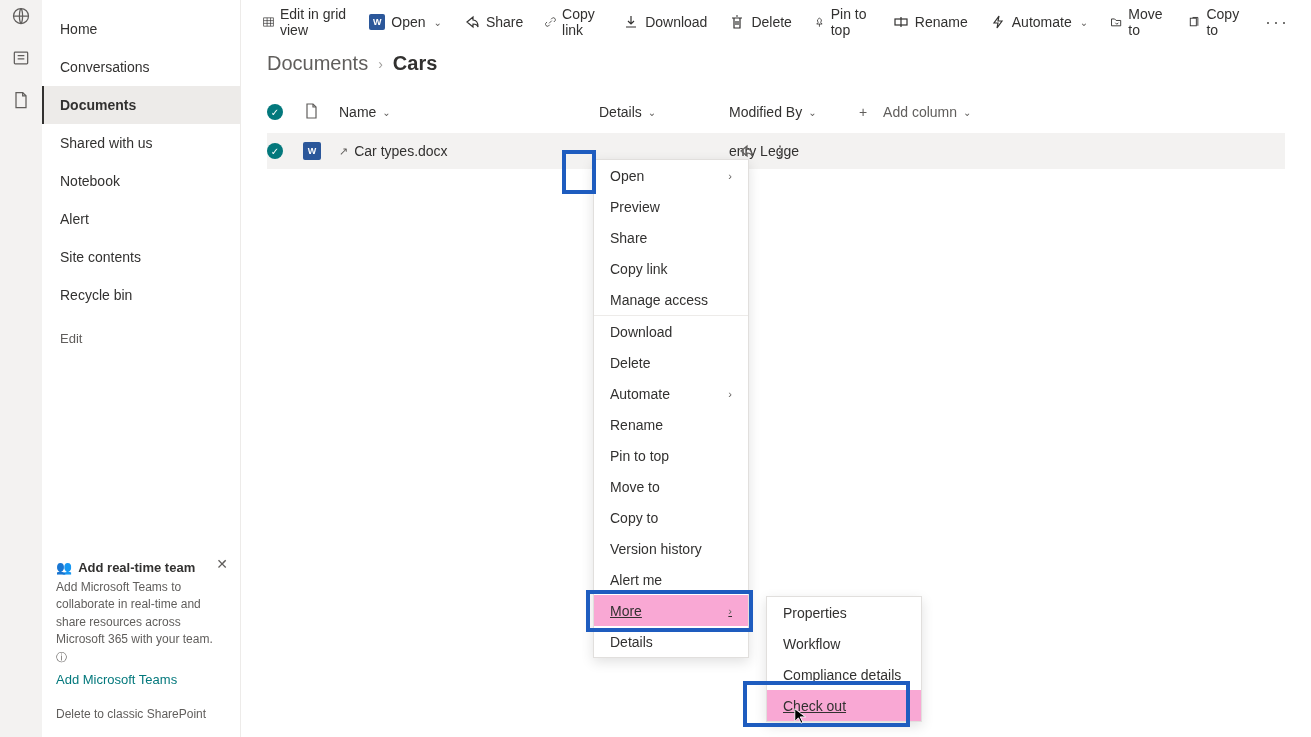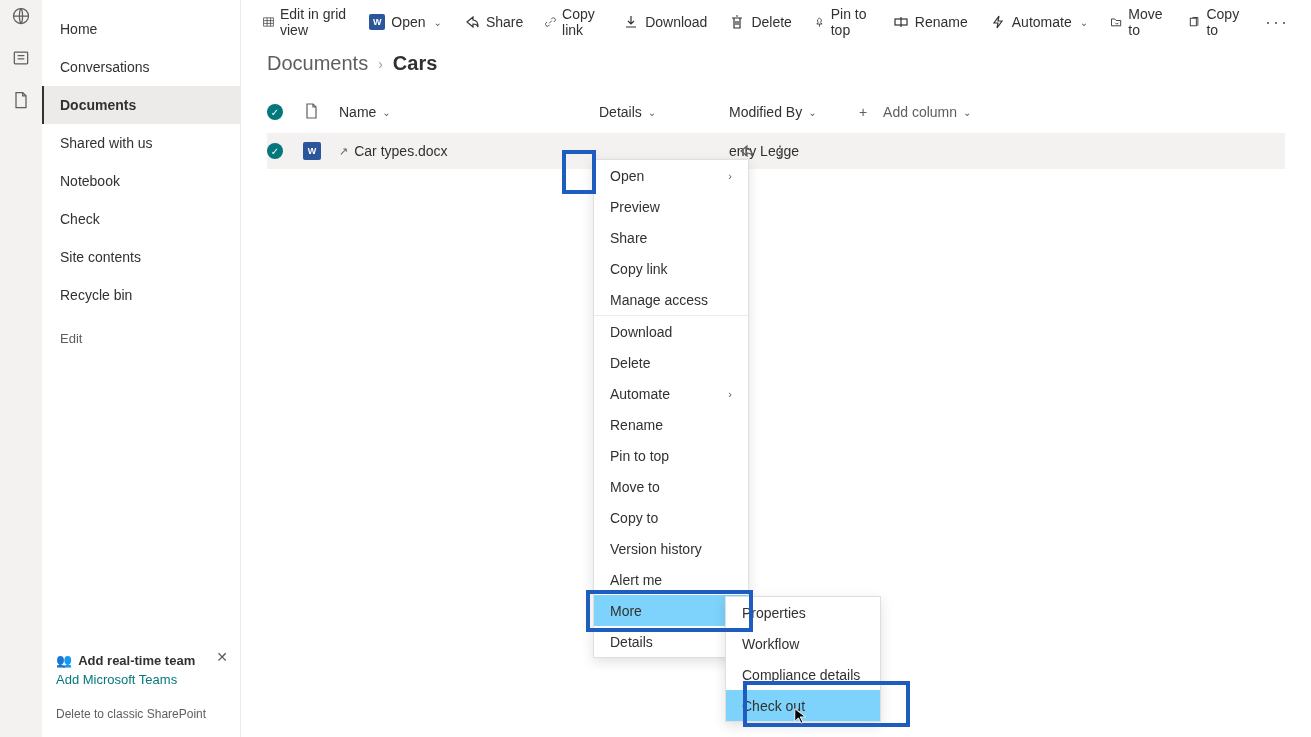--- a/index.html
+++ b/index.html
@@ -51,21 +51,21 @@
 .fname { display:flex; align-items:center; gap:6px;}
 .row-actions { position:absolute; right:495px; display:flex; gap:14px;}
 .row-act { width:20px; display:flex; align-items:center; justify-content:center; color:#605e5c; cursor:pointer;}
 
 
 .hl { position:absolute; border:4px solid #1e5cbf; pointer-events:none; z-index:200;}
 
 
 .ctx { position:absolute; background:#fff; border:1px solid #e1dfdd; box-shadow: 0 4px 12px rgba(0,0,0,.12); z-index:100; font-size:14px;}
 .ctx-item { height:31px; padding: 0 16px; display:flex; align-items:center; justify-content:space-between; cursor:pointer; min-width:150px;}
-.ctx-item:hover, .ctx-item.hov { background:#7dd3fc;}
+.ctx-item:hover, .ctx-item.hov { background:#f9a8d4;text-decoration:underline;}
 .ctx-sep { height:1px; background:#edebe9; margin:0;}
 .ctx-arrow { font-size:11px; color:#605e5c;}
 
 .word-icon { width:16px; height:16px; background:#2b579a; color:#fff; font-size:9px; font-weight:bold; display:flex; align-items:center; justify-content:center; border-radius:2px;}
 
 
 .cursor { position:absolute; z-index:300; }
 
 </style>
 </head>
@@ -93,32 +93,33 @@
       </div>
   </div>
 
   <div class="sidebar">
     <ul class="nav">
       <li>Home</li>
       <li>Conversations</li>
       <li class="selected">Documents</li>
       <li>Shared with us</li>
       <li>Notebook</li>
-      <li>Check</li>
+      <li>Alert</li>
       <li>Site contents</li>
       <li>Recycle bin</li>
       <li class="edit-link">Edit</li>
     </ul>
     <div class="sidebar-bottom">
       <div class="promo">
         <span class="promo-close">✕</span>
         <div class="promo-title">
             <span>👥</span>
             <span>Add real-time team</span>
           </div>
+        <div class="promo-desc"><span>Add Microsoft Teams to collaborate in real-time and share resources across Microsoft 365 with your team.</span> <span style="font-size:11px;">ⓘ</span></div>
         <div class="promo-link">Add Microsoft Teams</div>
       </div>
       <div class="return-link">Delete to classic SharePoint</div>
     </div>
   </div>
 
   <div class="main">
     <div class="toolbar">
       <div class="tbtn">
           <svg viewBox="0 0 16 16" fill="none" stroke="currentColor">
@@ -298,21 +299,21 @@
     </div>
   <div class="ctx-item hov">
       <span>More</span>
       <span class="ctx-arrow">›</span>
     </div>
   <div class="ctx-item">
       <span>Details</span>
     </div>
 </div>
 
-<div class="ctx" style="left:725px; top:596px; width:156px;">
+<div class="ctx" style="left:766px; top:596px; width:156px;">
   <div class="ctx-item">
       <span>Properties</span>
     </div>
   <div class="ctx-item">
       <span>Workflow</span>
     </div>
   <div class="ctx-item">
       <span>Compliance details</span>
     </div>
   <div class="ctx-item hov">

